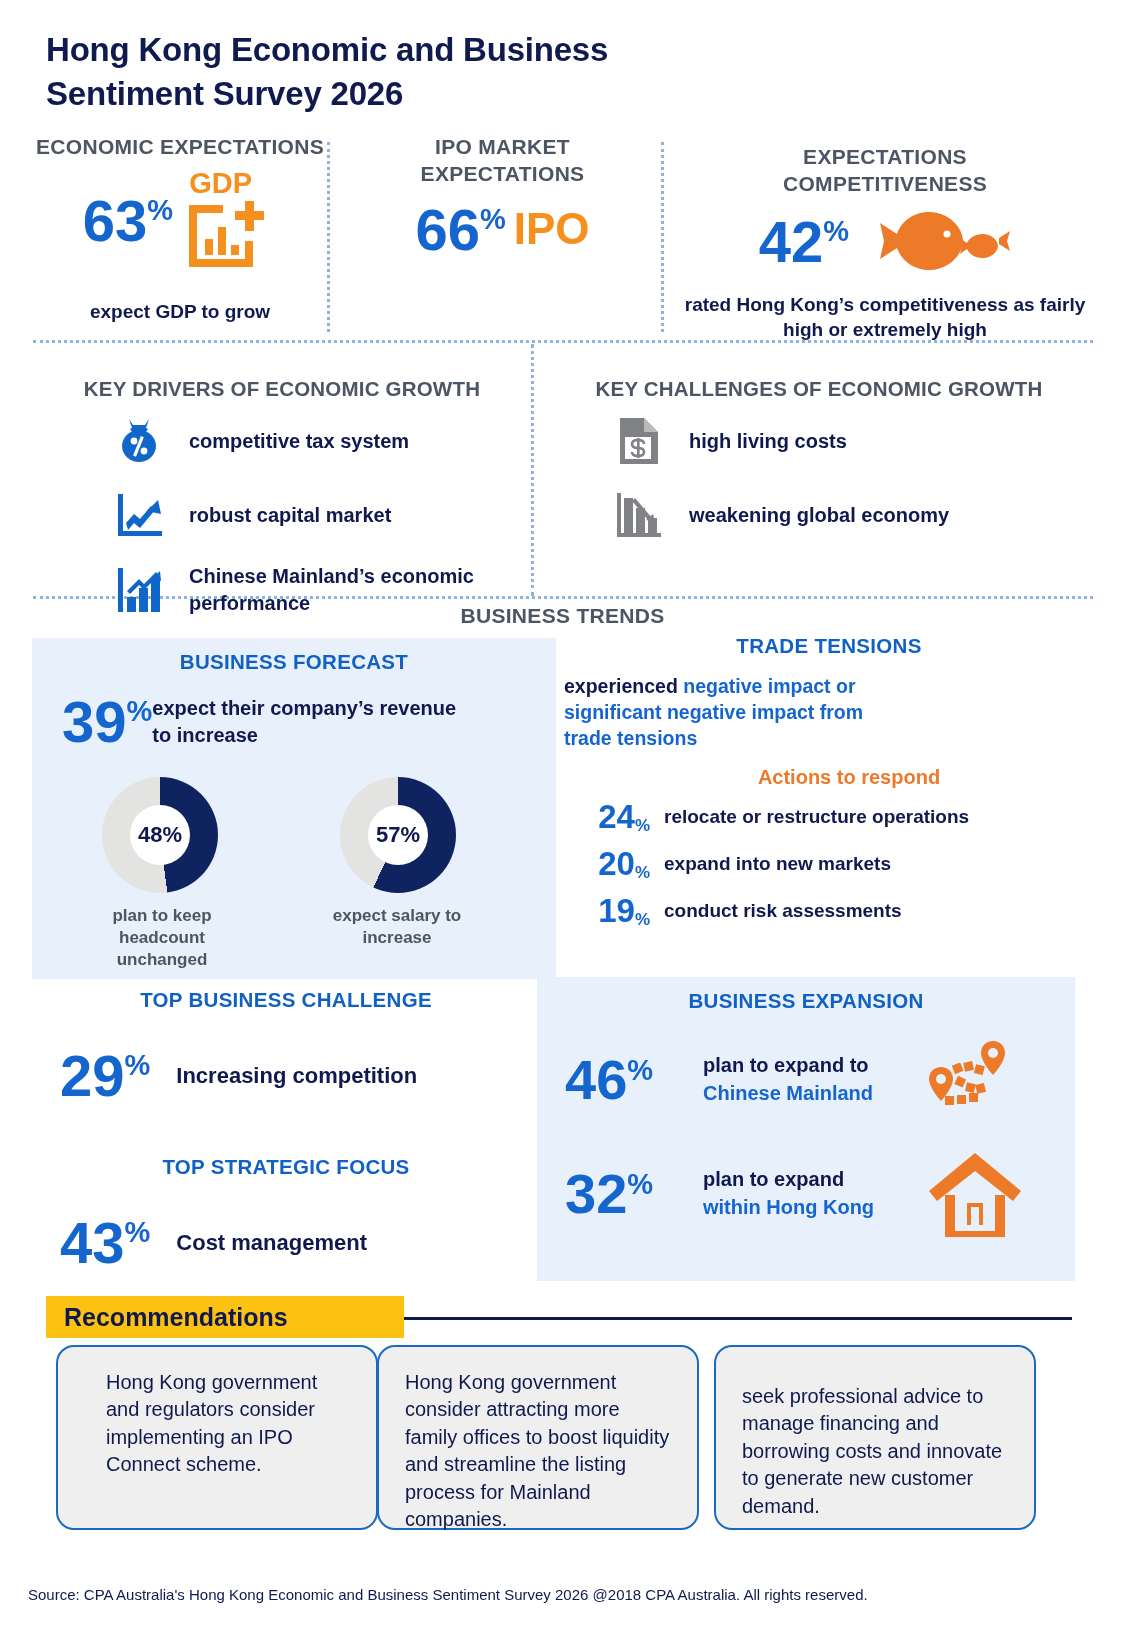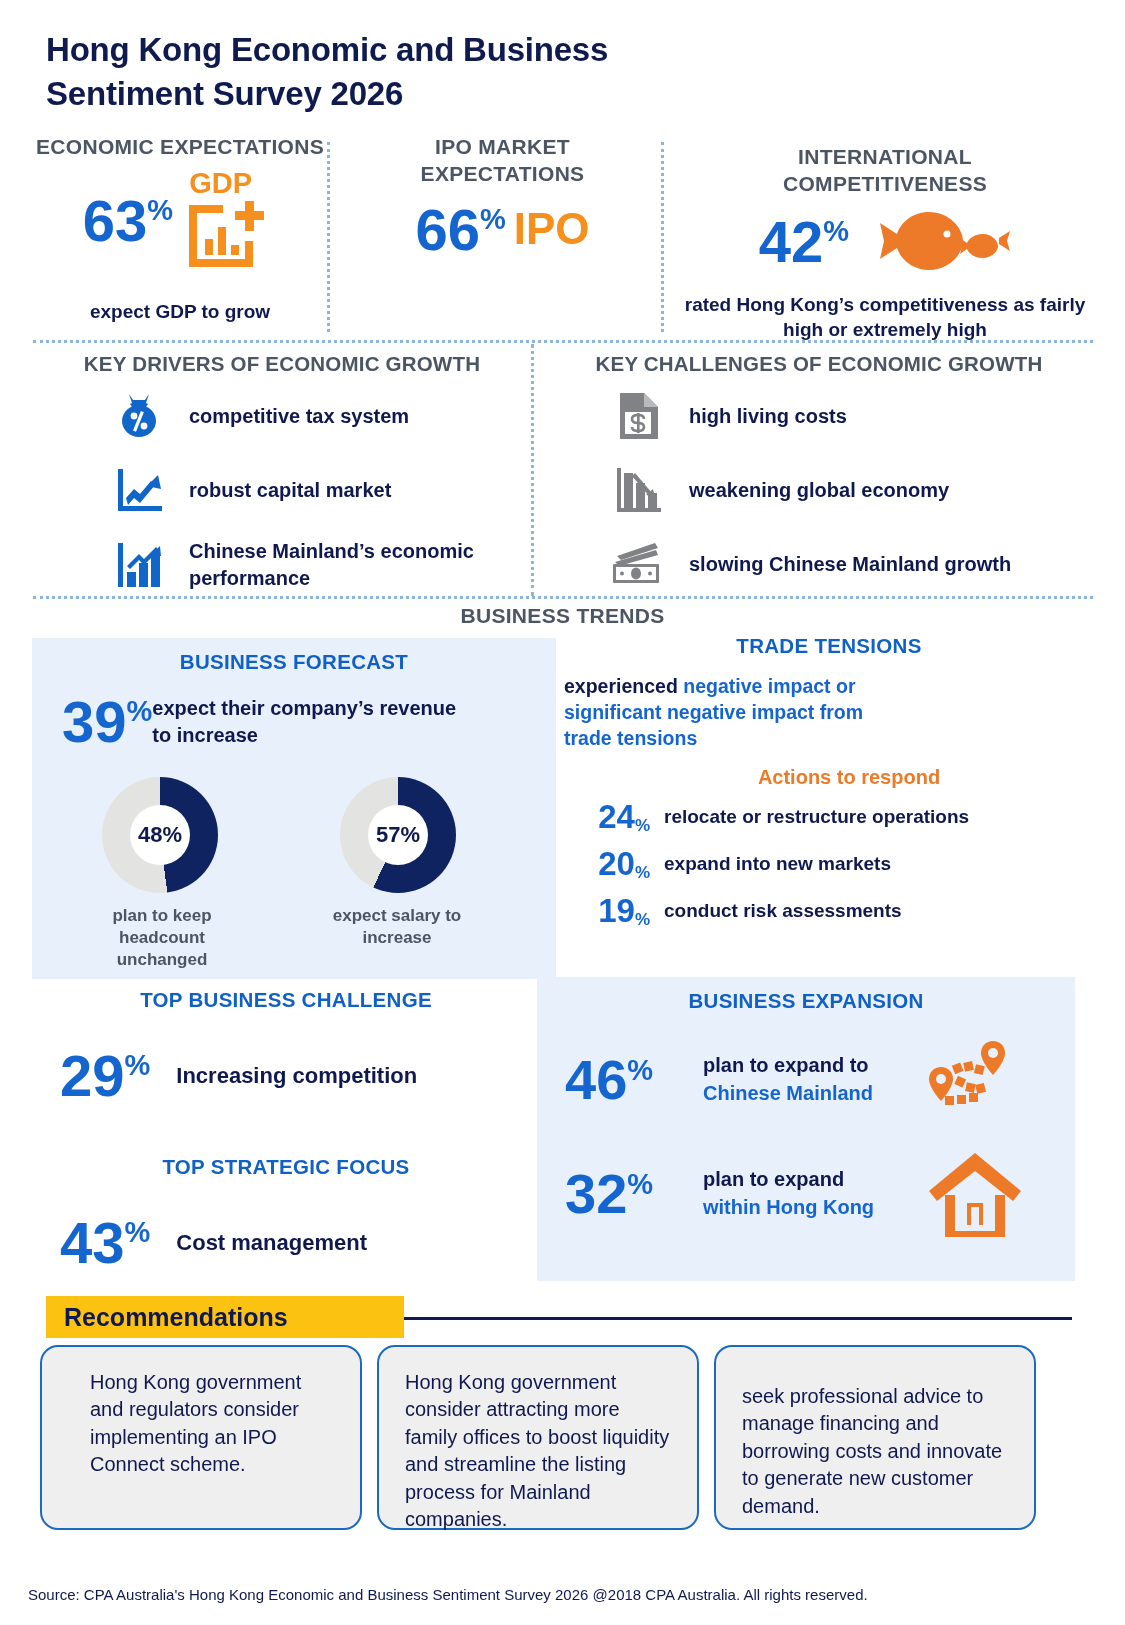--- a/index.html
+++ b/index.html
@@ -64,21 +64,21 @@
     position: absolute; top: 142px; width: 0; height: 190px;
     border-left: 3px dotted #8fb4da;
   }
   .hdiv {
     position: absolute; height: 0; border-top: 3px dotted #8fb4da;
   }
 
   
   .panel-head {
     text-align: center; font-size: 20.5px; font-weight: bold;
-    color: #4c5563; letter-spacing: .2px;
+    color: #4c5563; letter-spacing: .2px; margin-top: 25px;
   }
   .kv-row { display: flex; align-items: center; gap: 22px; margin-top: 16px; }
   .kv-icon { flex: 0 0 56px; height: 52px; display: flex; align-items: center; justify-content: center; }
   .kv-label { font-size: 20px; font-weight: bold; color: #10194f; line-height: 1.33; }
 
   
   .bt-title {
     position: absolute; left: 0; top: 604px; width: 1125px; text-align: center;
     font-size: 21px; font-weight: bold; color: #4c5563; letter-spacing: .3px;
   }
@@ -165,21 +165,21 @@
       <div class="stat-mid" style="margin-top:14px;">
         <div class="bignum">
           <span>66</span>
           <span class="pct">%</span>
         </div>
         <div class="ipo-word">IPO</div>
       </div>
     </div>
 
     <div class="stat" style="left:645px;width:420px;">
-      <div class="stat-head" style="padding:0 60px;margin-top:10px;">INTERNATIONAL COMPETITIVENESS</div>
+      <div class="stat-head" style="padding:0 60px;margin-top:10px;">EXPECTATIONS COMPETITIVENESS</div>
       <div class="stat-mid" style="margin-top:8px;">
         <div class="bignum">
           <span>42</span>
           <span class="pct">%</span>
         </div>
         <svg width="140" height="72" viewBox="0 0 140 72" style="margin-left:14px;">
           <g fill="#ec7a28">
             <path d="M58 6c-16 0-28 10-32 22l-17-11 4 18-4 18 17-11c4 12 16 22 32 22 20 0 34-16 34-29S78 6 58 6z"></path>
             <circle cx="76" cy="28" r="3.5" fill="#ffffff"></circle>
             <path d="M112 28c-8 0-14 4-16 9l-7-5 2 8-2 8 7-5c2 5 8 9 16 9 9 0 15-7 15-12s-6-12-15-12z"></path>
@@ -278,38 +278,20 @@
             <rect x="22" y="18" width="9" height="25"></rect>
             <rect x="34" y="28" width="9" height="15"></rect>
             <path d="M21 8l17 20-3 3-17-20z"></path>
             <path d="M41 32l-9-2 7-6z"></path>
           </g>
         </svg>
       </div>
       <div class="kv-label">weakening global economy</div>
     </div>
 
-    <div class="kv-row" style="margin-top:22px;padding-left:66px;">
-      <div class="kv-icon">
-        <svg width="56" height="44" viewBox="0 0 56 44">
-          <g fill="#808285">
-            <path d="M6 14L44 1l3 5L10 18z"></path>
-            <path d="M4 20L45 8l2 5L8 24z"></path>
-            <rect x="2" y="22" width="46" height="19" rx="1"></rect>
-          </g>
-          <rect x="5" y="25" width="40" height="13" fill="#ffffff"></rect>
-          <g fill="#808285">
-            <ellipse cx="25" cy="31.5" rx="5" ry="6"></ellipse>
-            <circle cx="11" cy="31.5" r="2"></circle>
-            <circle cx="39" cy="31.5" r="2"></circle>
-          </g>
-        </svg>
-      </div>
-      <div class="kv-label">slowing Chinese Mainland growth</div>
-    </div>
   </div>
 
   <div class="bt-title">BUSINESS TRENDS</div>
 
   <div class="bluepanel" style="left:32px;top:638px;width:524px;height:341px;">
     <div class="sec-head" style="margin-top:12px;">BUSINESS FORECAST</div>
 
     <div style="display:flex;align-items:center;margin:20px 0 8px 30px;">
       <div class="bignum" style="font-size:58px;">
         <span>39</span>
@@ -441,19 +423,19 @@
         </g>
       </svg>
     </div>
   </div>
 
   <div class="rec-tab">
     <span>Recommendations</span>
   </div>
   <div class="rec-line"></div>
 
-  <div class="rec-box" style="left:40px;padding-left:48px;">Hong Kong government and regulators consider implementing an IPO Connect scheme.</div>
+  <div class="rec-box" style="left:56px;padding-left:48px;">Hong Kong government and regulators consider implementing an IPO Connect scheme.</div>
   <div class="rec-box" style="left:377px;">Hong Kong government consider attracting more family offices to boost liquidity and streamline the listing process for Mainland companies.</div>
   <div class="rec-box" style="left:714px;padding-top:36px;">seek professional advice to manage financing and borrowing costs and innovate to generate new customer demand.</div>
 
   <div class="footer">Source: CPA Australia's Hong Kong Economic and Business Sentiment Survey 2026 @2018 CPA Australia. All rights reserved.</div>
 
 </div>
 
 </body></html>

